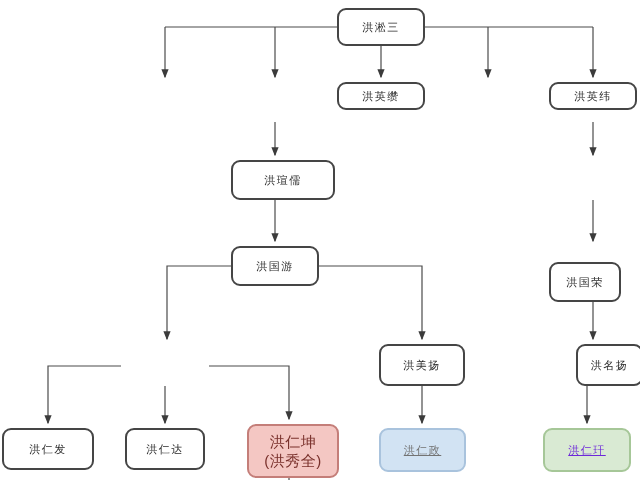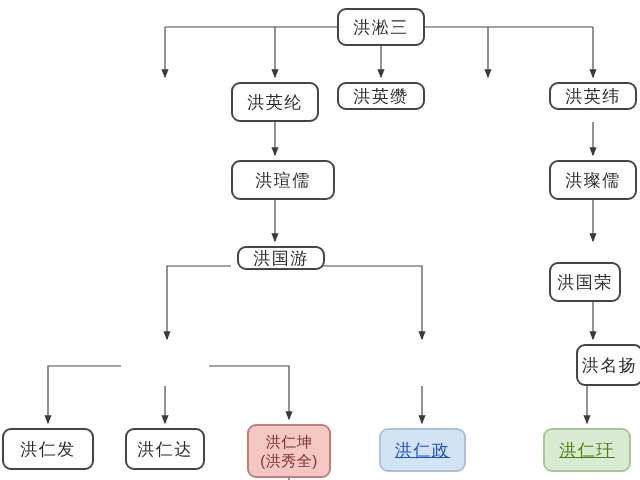--- a/index.html
+++ b/index.html
@@ -4,29 +4,29 @@
 <style>
   html,body{margin:0;padding:0;background:#ffffff;}
   .canvas{
     position:relative;width:640px;height:480px;background:#ffffff;
     font-family:"Liberation Sans",sans-serif;overflow:hidden;
   }
   .edges{position:absolute;left:0;top:0;width:640px;height:480px;}
   .node{
     position:absolute;display:flex;align-items:center;justify-content:center;
     background:#ffffff;border:2px solid #454545;border-radius:9px;
-    font-size:17px;color:#2b2b2b;letter-spacing:1.5px;box-sizing:border-box;
+    font-size:11px;color:#2b2b2b;letter-spacing:1.5px;box-sizing:border-box;
     white-space:nowrap;
   }
   .node.pink{
     background:#f4c7c3;border-color:#c47e79;color:#79302b;
     flex-direction:column;font-size:15px;line-height:1.3;letter-spacing:0.5px;
   }
-  .node.blue{background:#d2e3f3;border-color:#a9c3dd;color:#1d4ed8;text-decoration:underline;}
-  .node.green{background:#d9ead3;border-color:#a6c798;color:#4d7c0f;text-decoration:underline;}
+  .node.blue{background:#d2e3f3;border-color:#a9c3dd;color:#737373;text-decoration:underline;}
+  .node.green{background:#d9ead3;border-color:#a6c798;color:#6d28d9;text-decoration:underline;}
   .sub{font-size:15px;}
 </style>
 </head>
 <body>
 
 <div class="canvas">
 
   <svg class="edges" viewBox="0 0 640 480" xmlns="http://www.w3.org/2000/svg">
     <defs>
       <marker id="arw" viewBox="0 0 10 10" refX="8.5" refY="5" markerWidth="7.5" markerHeight="7.5" orient="auto">
@@ -58,34 +58,33 @@
       <path d="M209,366 H289 V419" marker-end="url(#arw)"></path>
       <path d="M422,386 V423" marker-end="url(#arw)"></path>
       <path d="M587,386 V423" marker-end="url(#arw)"></path>
 
       <path d="M289,478 V480"></path>
     </g>
   </svg>
 
   <div class="node" style="left:337px;top:8px;width:88px;height:38px">洪淞三</div>
 
-  <div class="node" style="left:231px;top:82px;width:88px;height:40px">洪英纶</div>
   <div class="node" style="left:337px;top:82px;width:88px;height:28px">洪英缵</div>
   <div class="node" style="left:549px;top:82px;width:88px;height:28px">洪英纬</div>
 
   <div class="node" style="left:231px;top:160px;width:104px;height:40px">洪瑄儒</div>
-  <div class="node" style="left:549px;top:160px;width:88px;height:40px">洪璨儒</div>
 
-  <div class="node" style="left:237px;top:246px;width:88px;height:24px">洪国游</div>
+  <div class="node" style="left:231px;top:246px;width:88px;height:40px">洪国游</div>
   <div class="node" style="left:549px;top:262px;width:72px;height:40px">洪国荣</div>
 
+  <div class="node" style="left:379px;top:344px;width:86px;height:42px">洪美扬</div>
   <div class="node" style="left:576px;top:344px;width:67px;height:42px">洪名扬</div>
 
   <div class="node" style="left:2px;top:428px;width:92px;height:42px">洪仁发</div>
   <div class="node" style="left:125px;top:428px;width:80px;height:42px">洪仁达</div>
-  <div class="node pink" style="left:247px;top:424px;width:84px;height:54px">
+  <div class="node pink" style="left:247px;top:424px;width:92px;height:54px">
     <span>洪仁坤</span>
     <span class="sub">(洪秀全)</span>
   </div>
   <div class="node blue" style="left:379px;top:428px;width:87px;height:44px">洪仁政</div>
   <div class="node green" style="left:543px;top:428px;width:88px;height:44px">洪仁玕</div>
 
 </div>
 
 </body></html>

